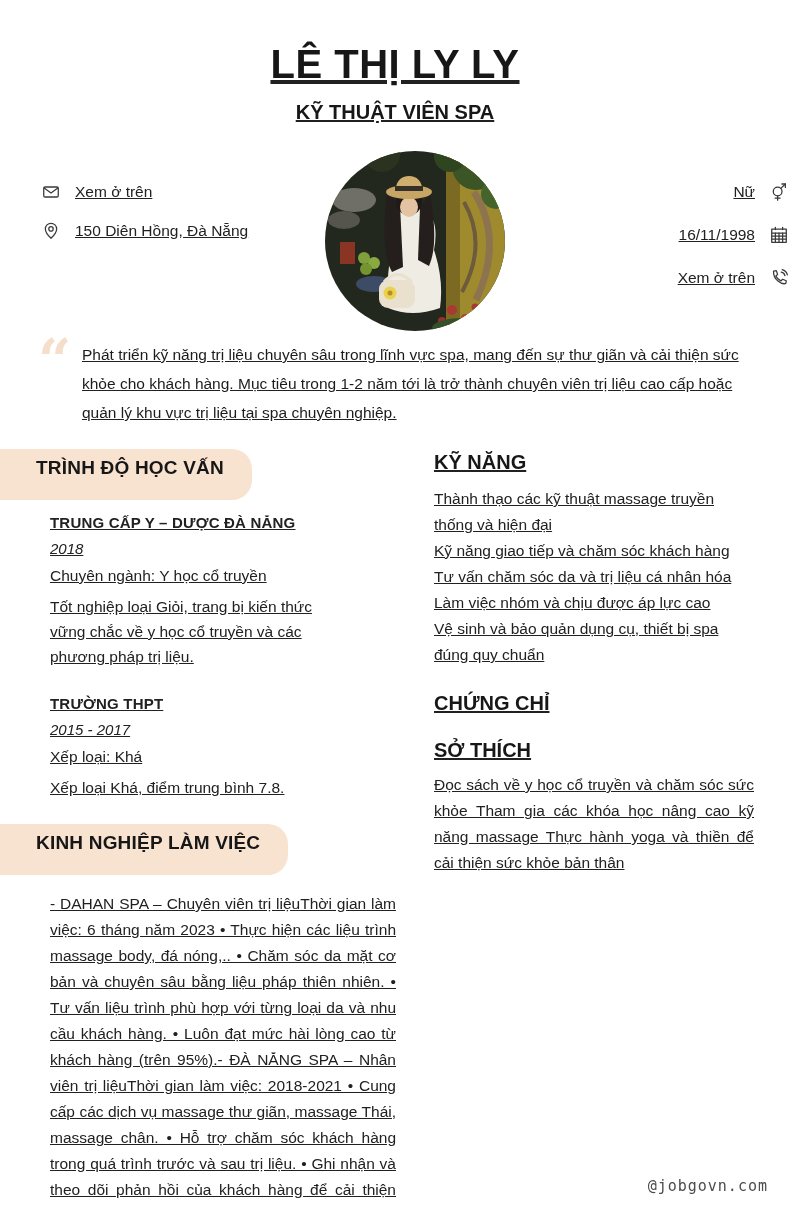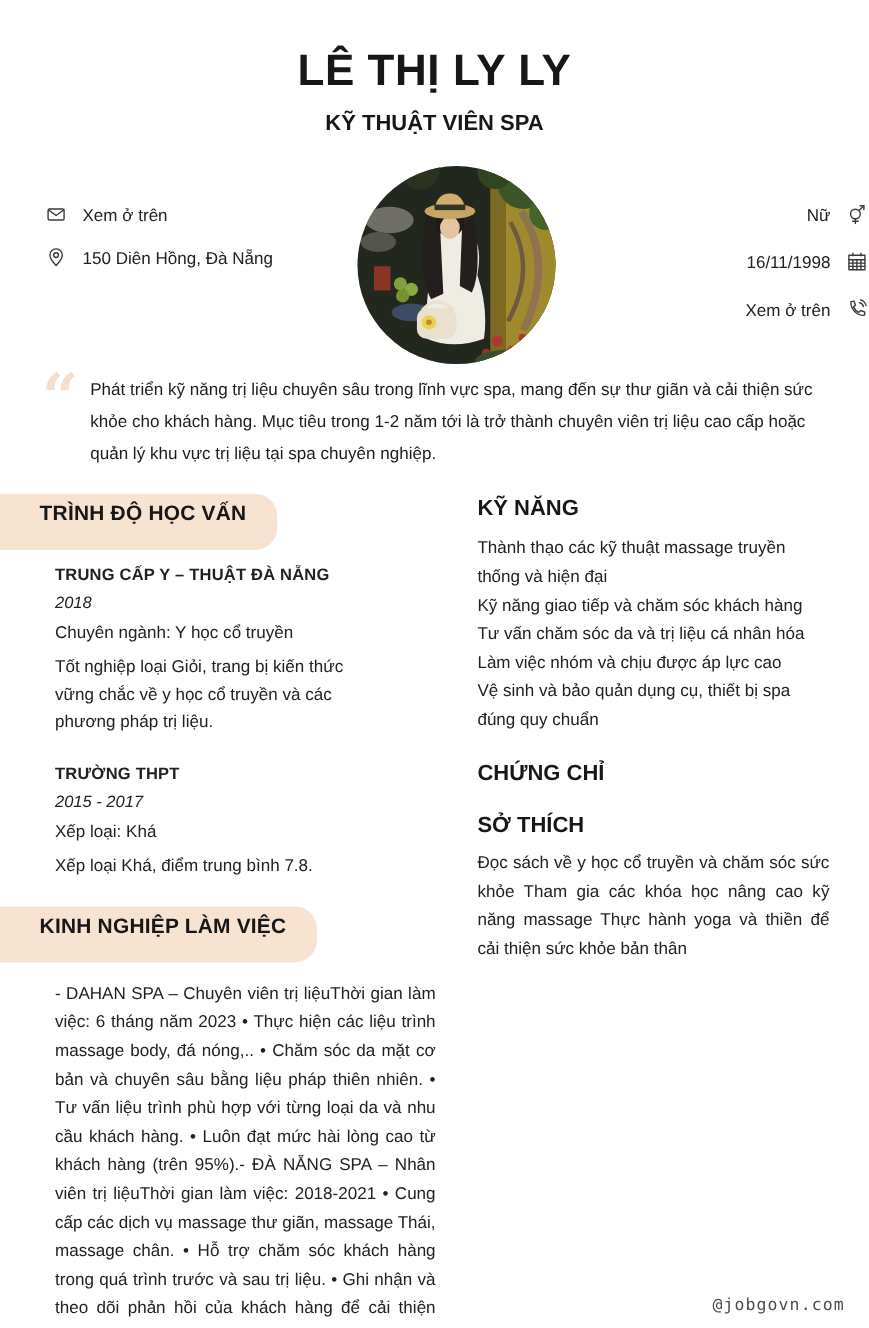--- a/index.html
+++ b/index.html
@@ -5,32 +5,33 @@
   * { margin:0; padding:0; box-sizing:border-box; }
   html,body { background:#ffffff; }
   .page {
     position:relative;
     width:790px; height:1207px;
     margin:0 auto;
     background:#ffffff;
     font-family:"Liberation Sans", sans-serif;
     color:#212121;
     overflow:hidden;
+    text-decoration:underline;
   }
   
   .header { text-align:center; padding-top:42px; }
   .name  { font-size:40px; font-weight:800; letter-spacing:.5px; color:#171717; }
   .role  { font-size:20px; font-weight:700; margin-top:14px; color:#171717; }
 
   
   .contact-band { display:flex; margin-top:26px; height:182px; }
   .contact-col { flex:1; display:flex; flex-direction:column; }
   .contact-col.left  { padding-left:40px;  padding-top:28px; gap:11px; }
   .contact-col.right { padding-top:28px; gap:15px; align-items:flex-end; }
-  .contact-row { display:flex; align-items:flex-end; gap:13px; height:28px; font-size:15.5px; }
+  .contact-row { display:flex; align-items:center; gap:13px; height:28px; font-size:15.5px; }
   .contact-row .icon { width:22px; height:22px; display:flex; align-items:center; justify-content:center; }
   .contact-row svg { width:20px; height:20px; stroke:#3a3a3a; fill:none; stroke-width:1.4; stroke-linecap:round; stroke-linejoin:round; }
   .photo-wrap { width:182px; flex:0 0 182px; }
   .photo-wrap svg { width:182px; height:182px; display:block; }
 
   
   .objective { position:relative; margin-top:8px; padding:0 36px 0 82px; }
   .quote-mark {
     position:absolute; left:38px; top:-8px;
     font-size:58px; line-height:1; color:#f5dfcc;
@@ -196,21 +197,21 @@
     <span class="quote-mark">“</span>
     <p>Phát triển kỹ năng trị liệu chuyên sâu trong lĩnh vực spa, mang đến sự thư giãn và cải thiện sức khỏe cho khách hàng. Mục tiêu trong 1-2 năm tới là trở thành chuyên viên trị liệu cao cấp hoặc quản lý khu vực trị liệu tại spa chuyên nghiệp.</p>
   </div>
 
   <div class="main">
 
     <div class="col-left">
       <div class="pill-heading">TRÌNH ĐỘ HỌC VẤN</div>
 
       <div class="edu-entry">
-        <div class="edu-school">TRUNG CẤP Y – THUẬT ĐÀ NẴNG</div>
+        <div class="edu-school">TRUNG CẤP Y – DƯỢC ĐÀ NẴNG</div>
         <div class="edu-period">2018</div>
         <div class="edu-line">Chuyên ngành: Y học cổ truyền</div>
         <div class="edu-line">Tốt nghiệp loại Giỏi, trang bị kiến thức vững chắc về y học cổ truyền và các phương pháp trị liệu.</div>
       </div>
 
       <div class="edu-entry">
         <div class="edu-school">TRƯỜNG THPT</div>
         <div class="edu-period">2015 - 2017</div>
         <div class="edu-line">Xếp loại: Khá</div>
         <div class="edu-line">Xếp loại Khá, điểm trung bình 7.8.</div>

